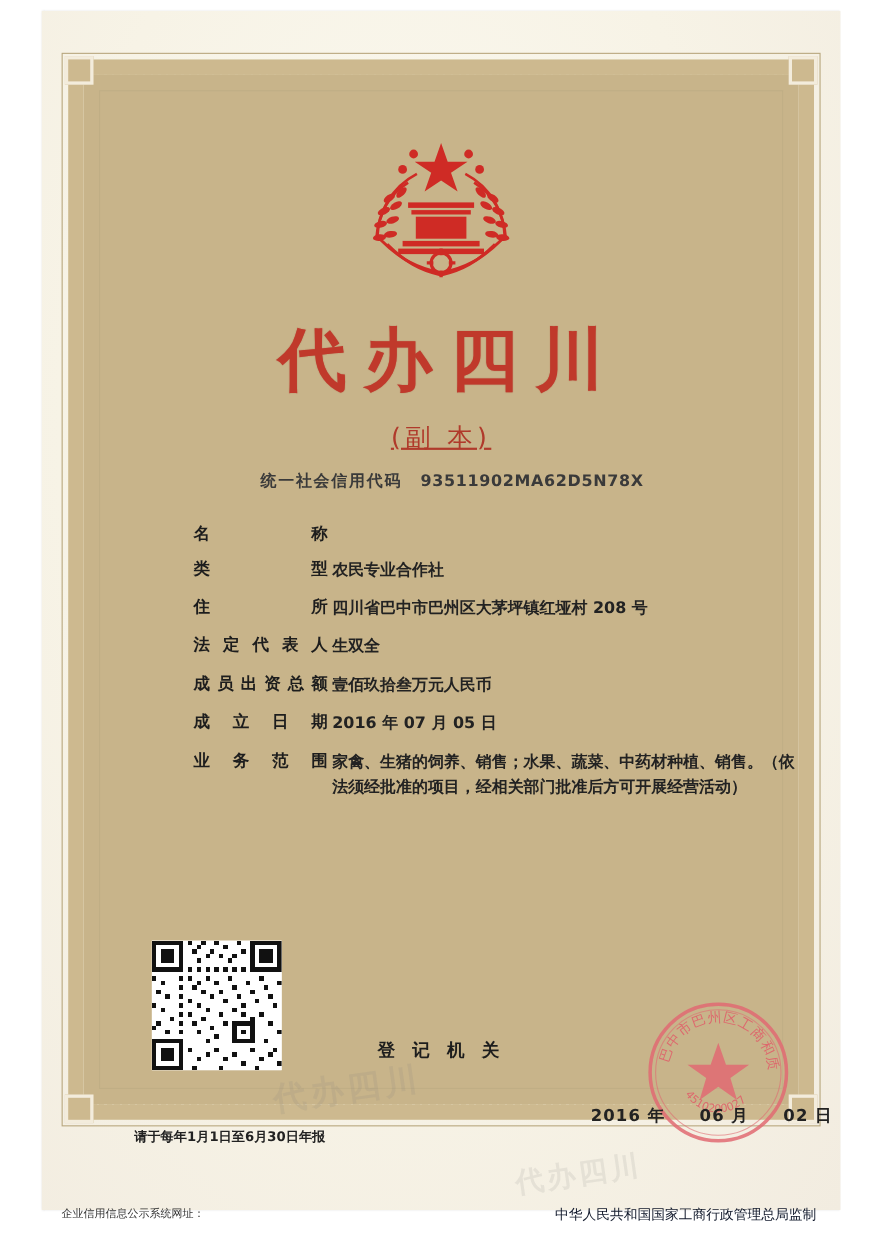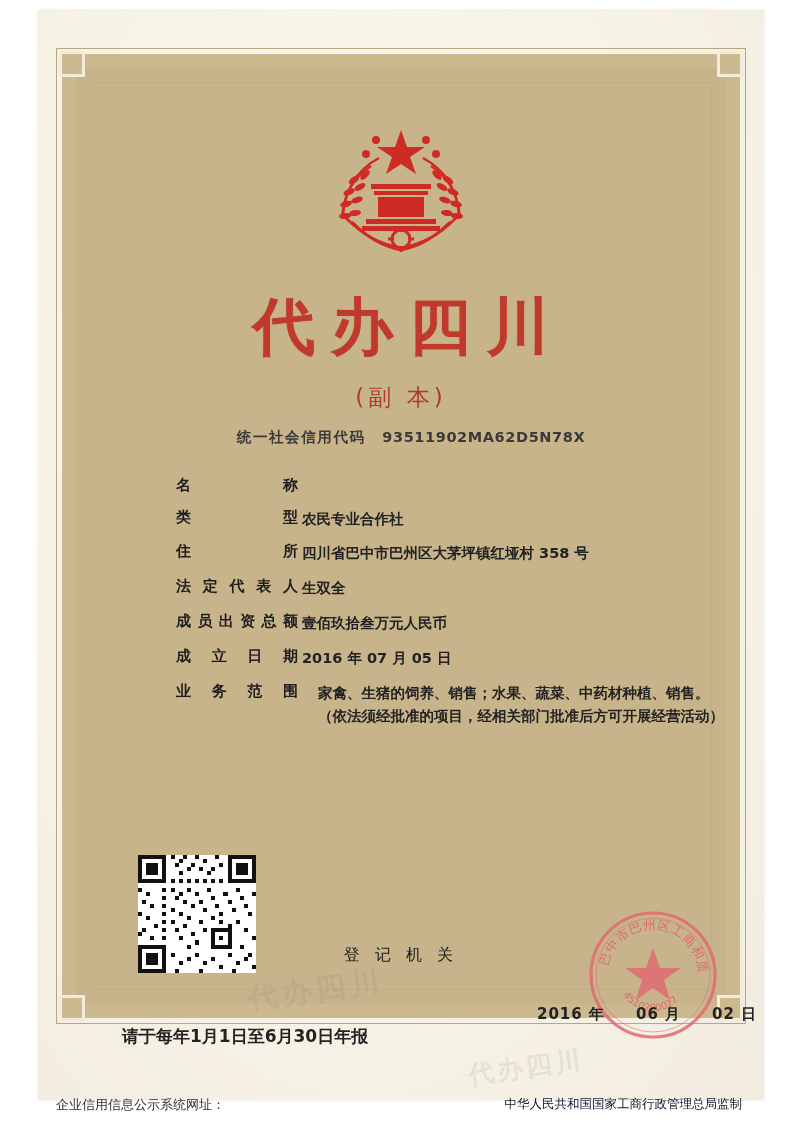--- a/index.html
+++ b/index.html
@@ -75,21 +75,21 @@
     position:absolute; left:0; right:0; top:275px; text-align:center;
     font-family:"DejaVu Sans", sans-serif;
     font-size:62px; font-weight:bold; letter-spacing:16px;
     color:#c0392b;
     text-indent:16px;
     text-shadow:0 0 1px rgba(160,40,30,.6);
   }
   #subtitle{
     position:absolute; left:0; right:0; top:372px; text-align:center;
     font-family:"DejaVu Sans", sans-serif;
-    font-size:23px; color:#b03a2b; letter-spacing:4px;
+    font-size:23px; color:#b03a2b; letter-spacing:4px;text-decoration:underline;
   }
   #credit-code{
     position:absolute; left:0; right:0; top:418px; text-align:center;
     font-family:"DejaVu Sans", sans-serif;
     font-size:14.5px; color:#3a3a3a; letter-spacing:1.6px; font-weight:bold;margin-left:20px;
   }
   #credit-code .num{ letter-spacing:.6px; }
 
   
   #fields{
@@ -102,66 +102,66 @@
   .field .lbl{
     width:122px; flex:0 0 122px;
     font-size:15px; color:#1d1d1d; font-weight:bold;
     letter-spacing:0px;
     display:flex; justify-content:space-between;
   }
   .field .val{
     font-size:14.5px; color:#222; line-height:1.55; font-weight:bold;
     padding-left:4px;
   }
-  .field.multi .val{ max-width:430px;margin-left:16px; }
+  .field.multi .val{ max-width:430px; }
 
   
   #stamp-text{
     position:absolute; left:218px; top:595px;
     font-family:"DejaVu Sans", sans-serif;
     font-size:25px; font-weight:bold; color:#e8252a;
     letter-spacing:0px; white-space:nowrap;
     opacity:.95;
   }
   
   #qr{
     position:absolute; left:100px; top:845px; width:118px; height:118px;
     background:#fff;
   }
   
   #registry-label{
     position:absolute; left:0; right:0; top:935px; text-align:center;
     font-family:"DejaVu Sans", sans-serif;
-    font-size:16px; font-weight:normal; color:#1d1d1d; letter-spacing:5px;
+    font-size:16px; font-weight:bold; color:#1d1d1d; letter-spacing:5px;
   }
   #issue-date{
     position:absolute; left:496px; top:995px;
     font-family:"DejaVu Sans", sans-serif;
     font-size:15px; color:#222; letter-spacing:1px; font-weight:bold;
   }
   #issue-date span{ margin:0 3px; }
   
   #seal{
     position:absolute; left:540px; top:890px; width:150px; height:150px;
   }
   
   #annual-note{
     position:absolute; left:84px; top:1015px;
     font-family:"DejaVu Sans", sans-serif;
-    font-size:17px; color:#222; font-weight:bold;
+    font-size:12px; color:#222; font-weight:bold;
   }
   #url-note{
     position:absolute; left:0; right:0; top:1064px; text-align:center;
     font-family:"DejaVu Sans Mono", monospace;
     font-size:11.5px; color:#555; letter-spacing:.4px;
   }
   
   #footer-left{
     position:absolute; left:56px; top:1096px;
-    font-family:"DejaVu Sans", sans-serif; font-size:13px; color:#333;
+    font-family:"DejaVu Sans", sans-serif; font-size:10px; color:#333;
   }
   #footer-right{
     position:absolute; right:58px; top:1096px;
     font-family:"DejaVu Sans", sans-serif; font-size:12.5px; color:#0f172a;
   }
   
   .wm{
     position:absolute; font-family:"DejaVu Sans", sans-serif;
     color:rgba(120,120,120,.13); font-weight:bold; white-space:nowrap;
     transform:rotate(-8deg); pointer-events:none;
@@ -273,21 +273,21 @@
           <span>型</span>
       </div>
       <div class="val">农民专业合作社</div>
     </div>
 
     <div class="field">
       <div class="lbl">
         <span>住</span>
           <span>所</span>
       </div>
-      <div class="val">四川省巴中市巴州区大茅坪镇红垭村 358 号</div>
+      <div class="val">四川省巴中市巴州区大茅坪镇红垭村 208 号</div>
     </div>
 
     <div class="field">
       <div class="lbl">
         <span>法</span>
           <span>定</span>
           <span>代</span>
           <span>表</span>
           <span>人</span>
       </div>

